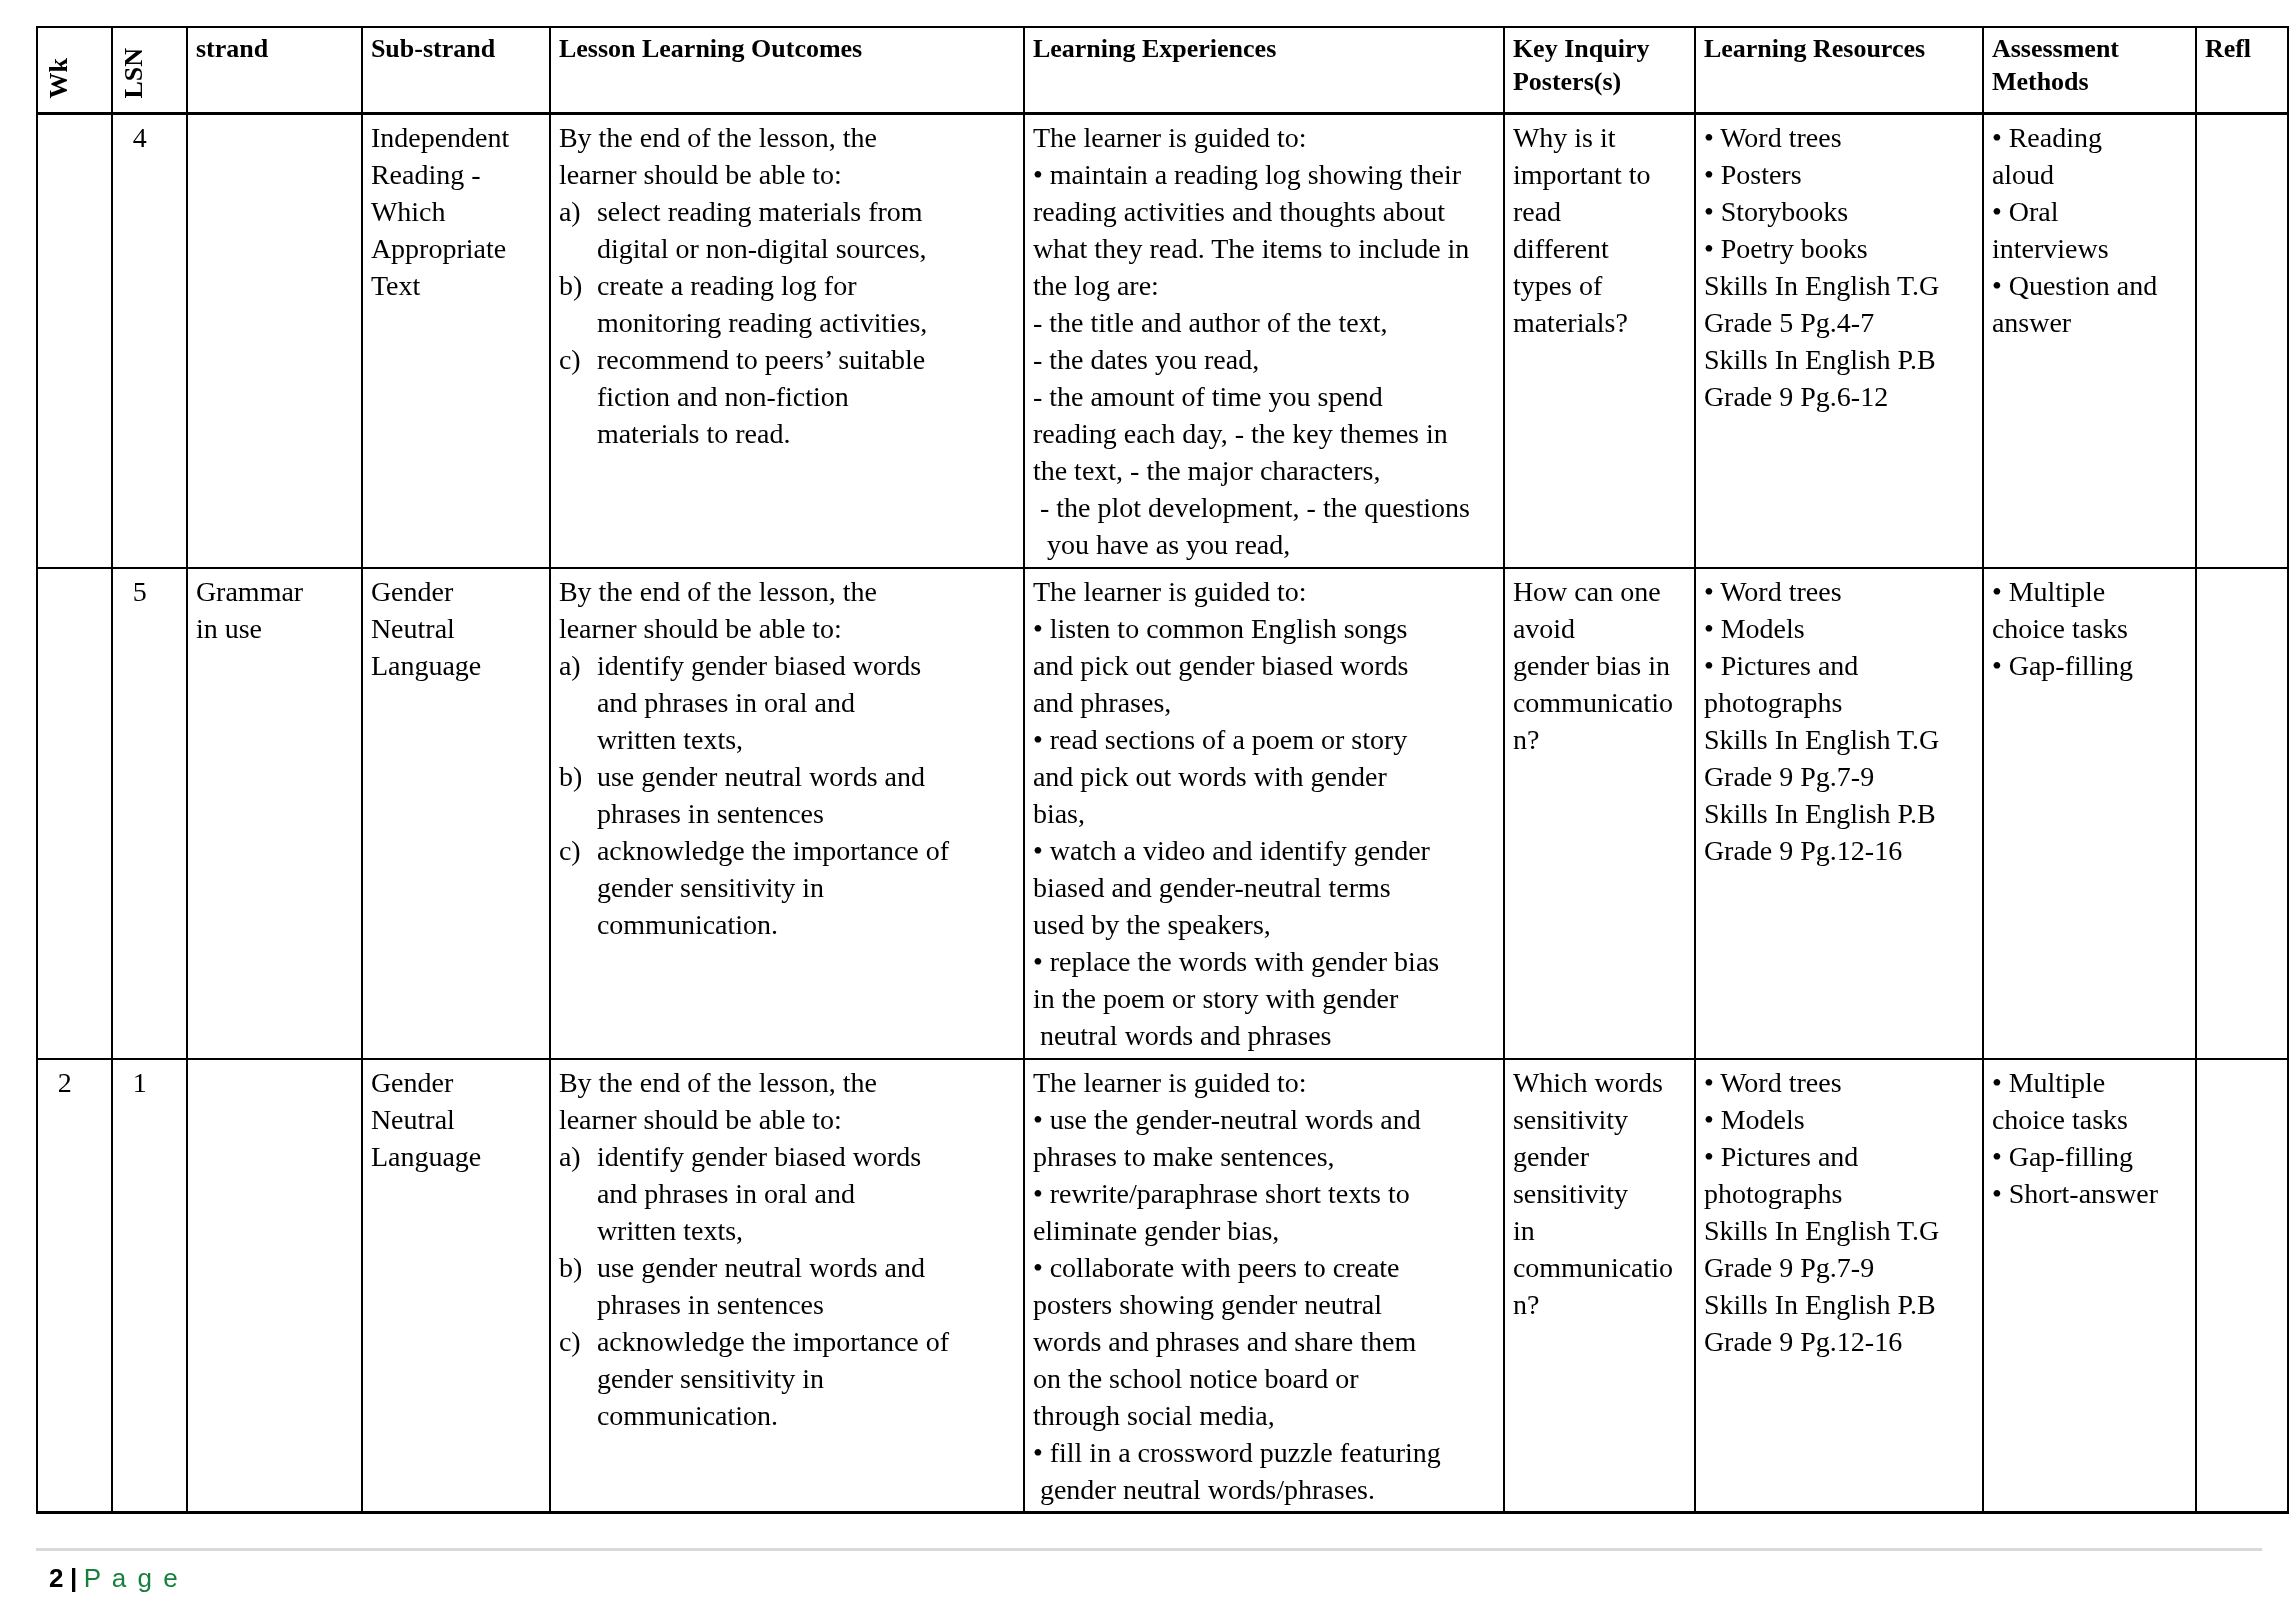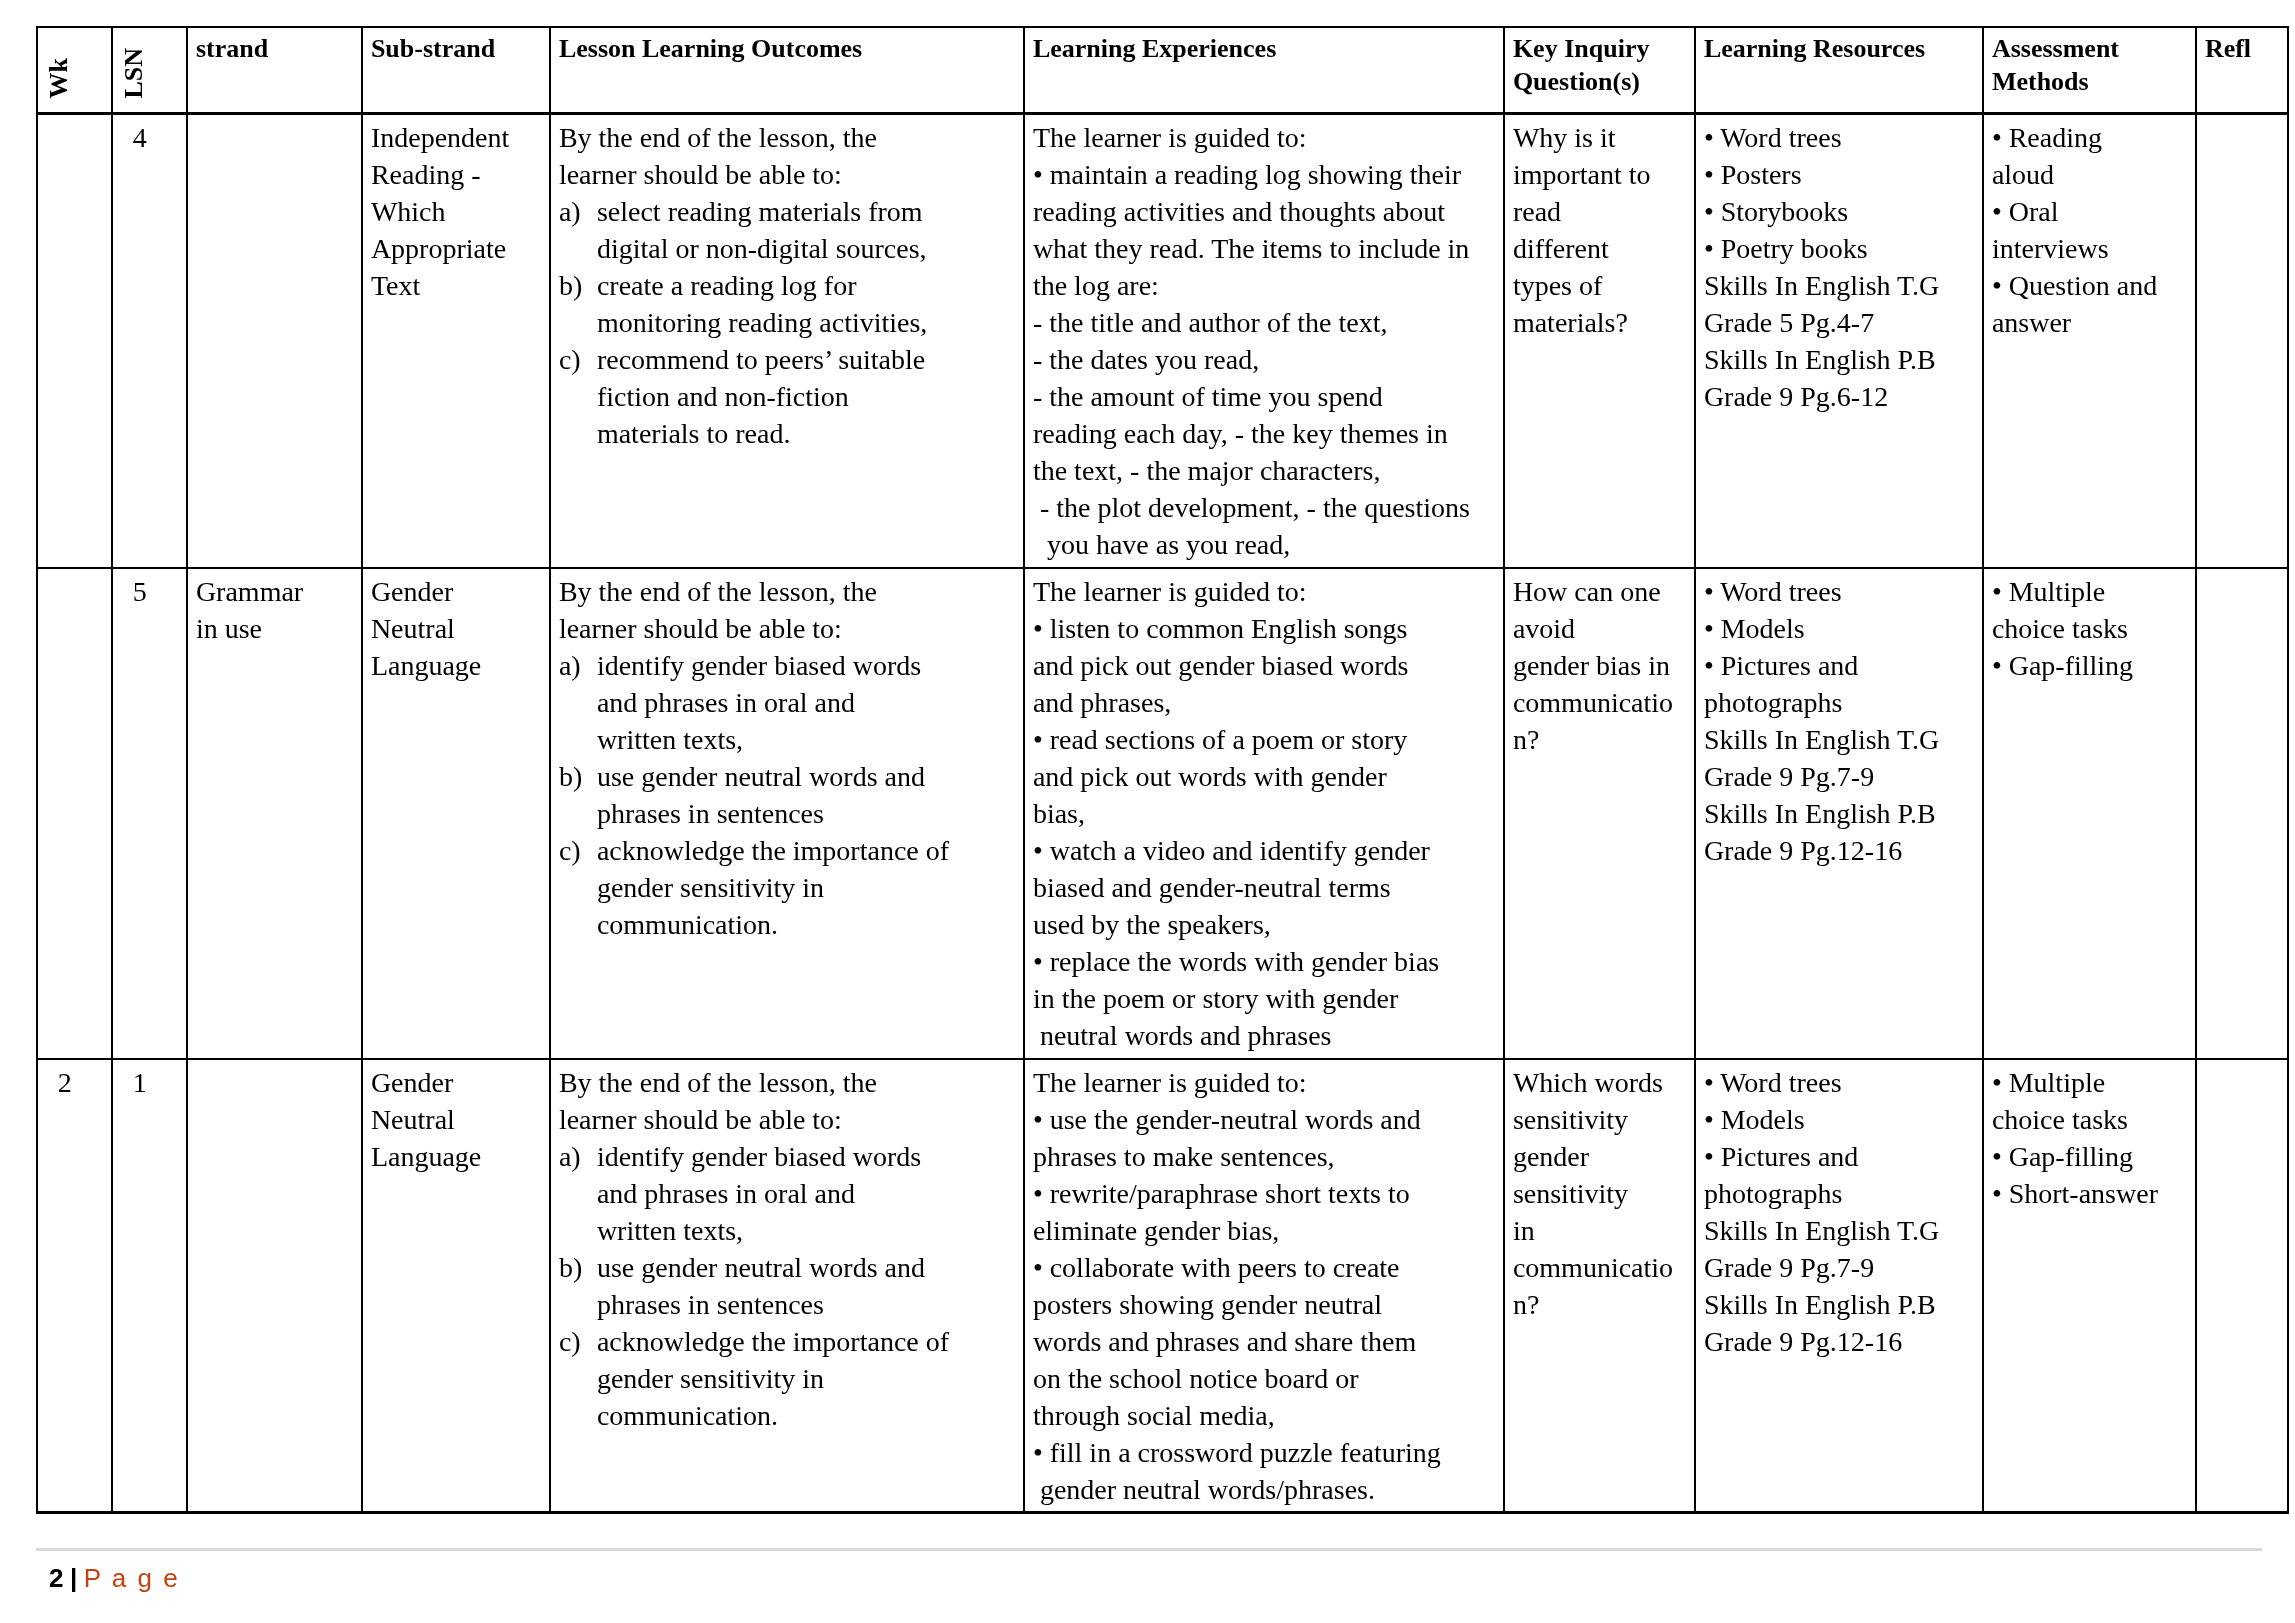--- a/index.html
+++ b/index.html
@@ -74,21 +74,21 @@
     <thead>
         <tr id="head-row">
           <th class="rot"><span class="vert">Wk</span></th>
           <th class="rot"><span class="vert">LSN</span></th>
           <th>strand</th>
           <th>Sub-strand</th>
           <th>Lesson Learning Outcomes</th>
           <th>Learning Experiences</th>
           <th>
             <div class="hline">Key Inquiry</div>
-            <div class="hline">Question(s)</div>
+            <div class="hline">Posters(s)</div>
           </th>
           <th>Learning Resources</th>
           <th>
             <div class="hline">Assessment</div>
             <div class="hline">Methods</div>
           </th>
           <th>Refl</th>
         </tr>
       </thead>
     <tbody id="body-rows">
@@ -332,16 +332,16 @@
             <div class="ln">• Gap-filling</div>
             <div class="ln">• Short-answer</div>
           </td>
           <td></td>
         </tr>
       </tbody>
   </table>
 
   <div class="footer-rule" style="background: rgb(217, 217, 217);"></div>
   <div class="footer">
-    <span class="pg-num">2</span><span class="pg-sep">|</span><span class="pg-label" style="color: #c2410c;">P a g e</span>
+    <span class="pg-num">2</span><span class="pg-sep">|</span><span class="pg-label" style="color: #15803d;">P a g e</span>
   </div>
 </div>
 
 
 </body></html>

